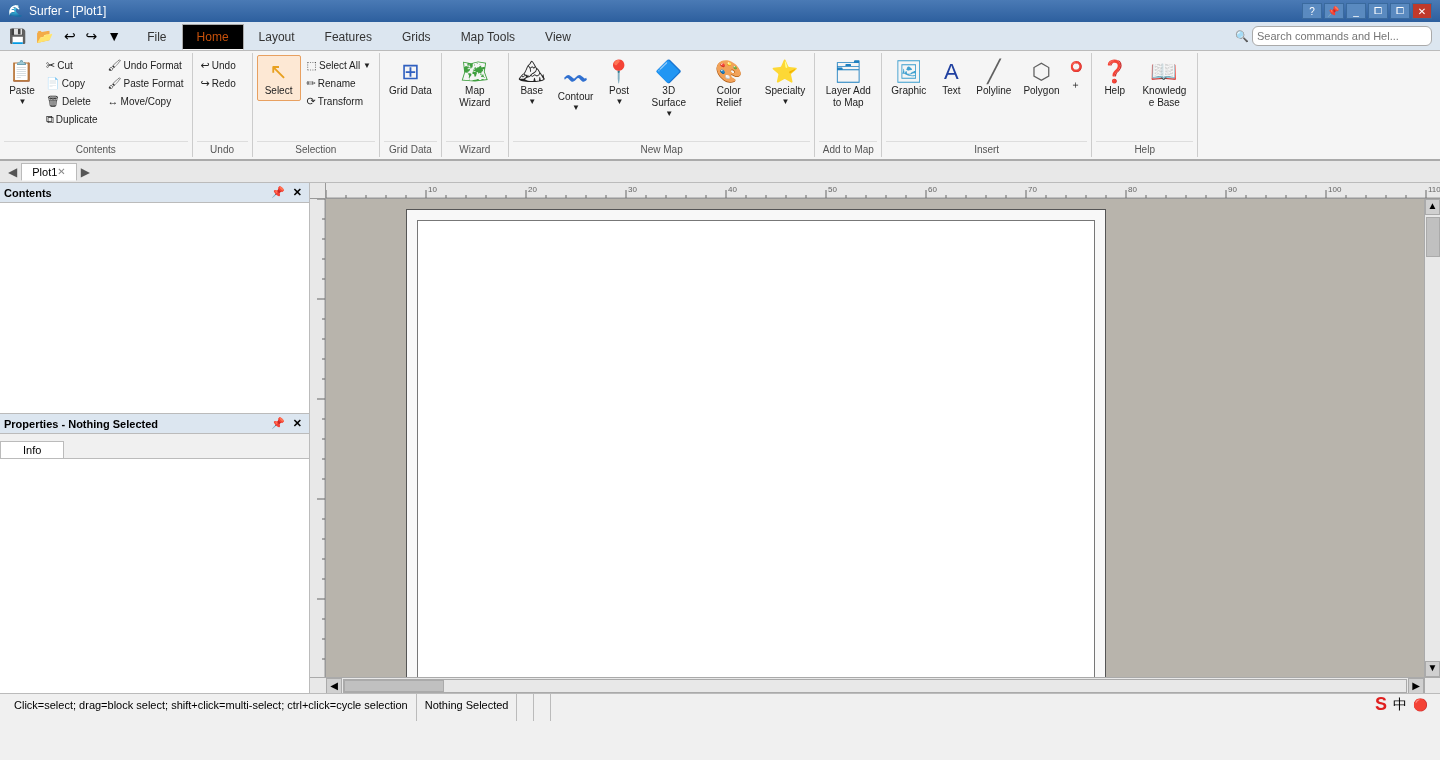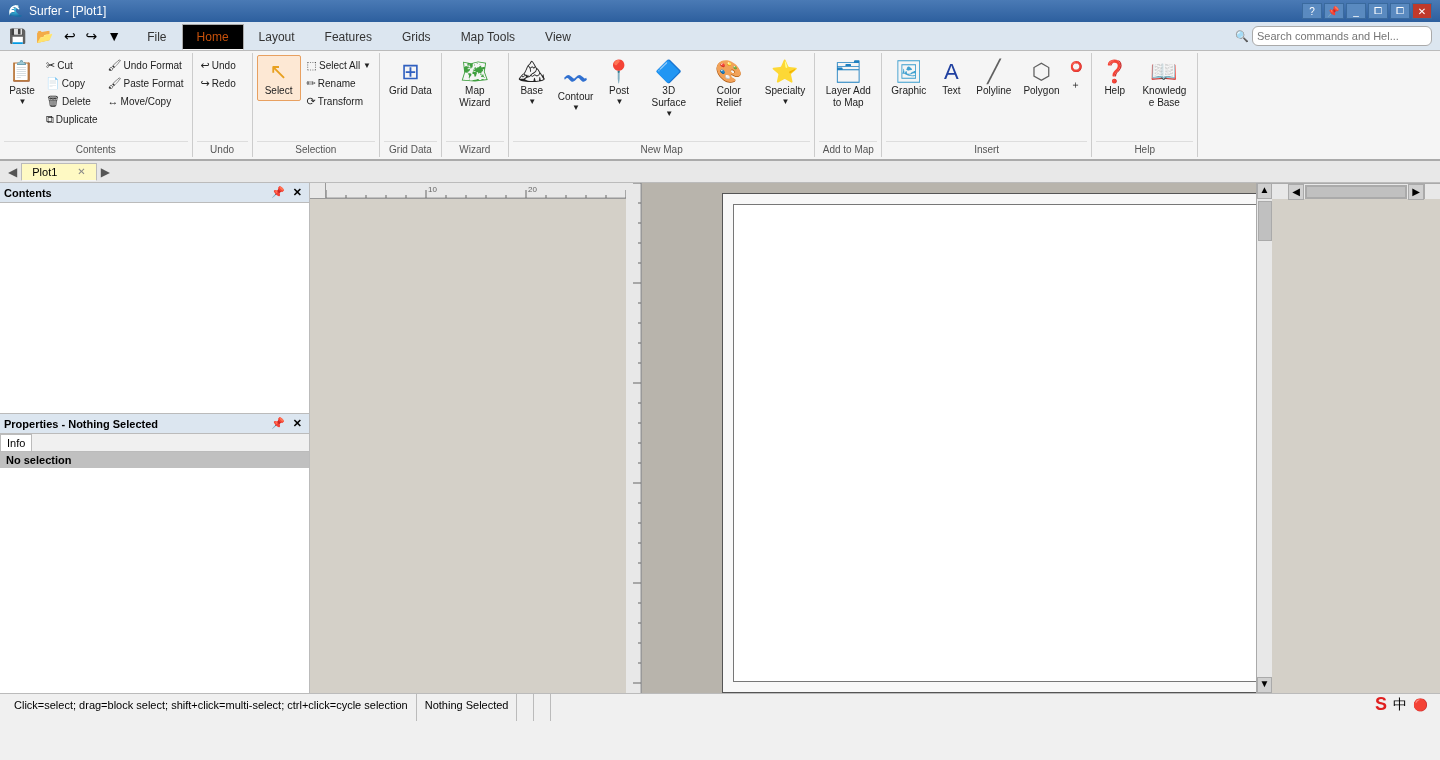--- a/index.html
+++ b/index.html
@@ -145,23 +145,23 @@
     
     #doc-tab-bar {
       display: flex;
       align-items: center;
       background: #e8e8e8;
       height: 22px;
       border-bottom: 1px solid #bbb;
       padding-left: 4px;
     }
     .doc-tab {
-      display: flex; align-items: center; gap: 20px;
+      display: flex; align-items: center; gap: 0;
       padding: 2px 10px;
-      background: #fef9c3;
+      background: #ffffff;
       border: 1px solid #bbb;
       border-bottom: 1px solid #f5f5f5;
       cursor: pointer;
       font-size: 11px;
     }
     .doc-tab .close-x { font-size: 10px; color: #888; cursor: pointer; }
     .doc-nav-btn { padding: 2px 4px; cursor: pointer; color: #555; font-size: 12px; }
 
     
     #main-layout {
@@ -195,41 +195,42 @@
 
     #contents-panel { flex: 1; overflow: auto; background: white; }
     #properties-panel { height: 280px; border-top: 1px solid #bbb; display: flex; flex-direction: column; }
     #properties-content { flex: 1; overflow: auto; background: white; }
 
     .info-tab {
       display: flex; align-items: center;
       border-bottom: 1px solid #bbb;
     }
     .info-tab-btn {
-      padding: 2px 6px;
+      padding: 2px 22px;
       border: 1px solid #bbb;
       border-bottom: none;
       cursor: pointer;
       font-size: 11px;
       background: #f0f0f0;
+      margin-top: 7px;
     }
     .info-tab-btn.active { background: white; }
 
     .no-selection-bar {
       background: #c0c0c0;
       padding: 2px 6px;
       font-size: 11px;
       font-weight: bold;
     }
 
     
     #canvas-area {
       flex: 1;
       display: flex;
-      flex-direction: row;
+      flex-direction: column;
       background: #d4d0c8;
       overflow: hidden;
       position: relative;
     }
 
     #ruler-corner { width: 16px; height: 16px; background: #e8e8e8; border-right: 1px solid #999; border-bottom: 1px solid #999; }
     #rulers-row { display: flex; height: 16px; }
     #h-ruler { flex: 1; background: #e8e8e8; border-bottom: 1px solid #999; overflow: hidden; }
     #canvas-row { display: flex; flex: 1; overflow: hidden; }
     #v-ruler { width: 16px; background: #e8e8e8; border-right: 1px solid #999; overflow: hidden; }
@@ -566,23 +567,20 @@
     <div id="properties-panel">
       <div class="panel-header">
         <span>Properties - Nothing Selected</span>
         <div class="panel-header-btns">
           <span class="panel-header-btn">📌</span>
           <span class="panel-header-btn">✕</span>
         </div>
       </div>
       <div class="info-tab">
         <div class="info-tab-btn active">Info</div>
-      </div>
-      <div class="no-selection-bar">
-        <span>No selection</span>
       </div>
       <div id="properties-content"></div>
     </div>
   </div>
 
   <div id="canvas-area">
 
     <div id="rulers-row">
       <div id="ruler-corner"></div>
       <div id="h-ruler">

